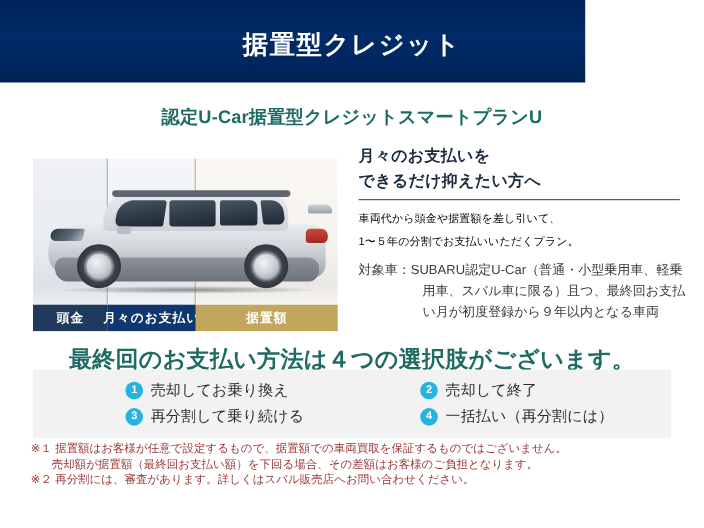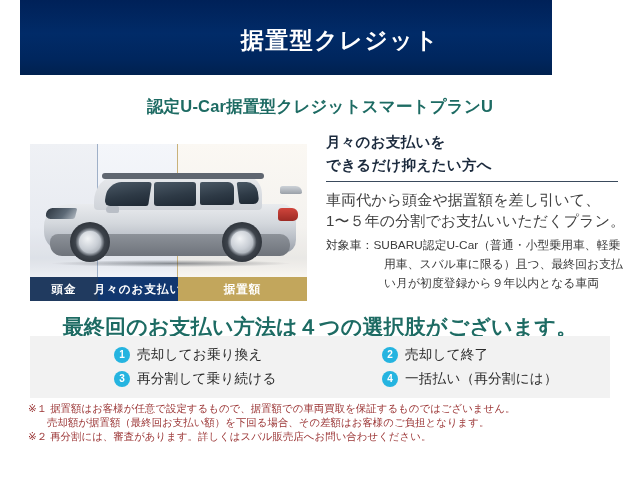--- a/index.html
+++ b/index.html
@@ -18,21 +18,20 @@
     height: 480px;
     background: #ffffff;
   }
 
   
   .header-bar {
     position: absolute;
     left: 0; top: 0;
     width: 532px; height: 75px;
     background: linear-gradient(180deg, #002158 0%, #012b68 45%, #00265e 78%, #00214f 100%);
-    margin-left: 20px;
   }
   .header-title {
     position: absolute;
     left: 0; top: 25px;
     width: 640px;
     text-align: center;
     color: #ffffff;
     font-size: 23px;
     font-weight: bold;
     letter-spacing: 1.5px;
@@ -199,22 +198,22 @@
     font-weight: bold;
     line-height: 23px;
     letter-spacing: 0.3px;
   }
   .copy-rule {
     margin: 4px 0 7px 0;
     width: 292px; height: 1px;
     background: #3a4a5c;
   }
   .copy-body {
-    color: #404040;
-    font-size: 15px;
+    color: #000000;
+    font-size: 10px;
     line-height: 21px;
     letter-spacing: 0.1px;
   }
   .copy-note {
     margin-top: 5px;
     color: #3a3a3a;
     font-size: 11.8px;
     line-height: 19px;
     padding-left: 58px;
     text-indent: -58px;

